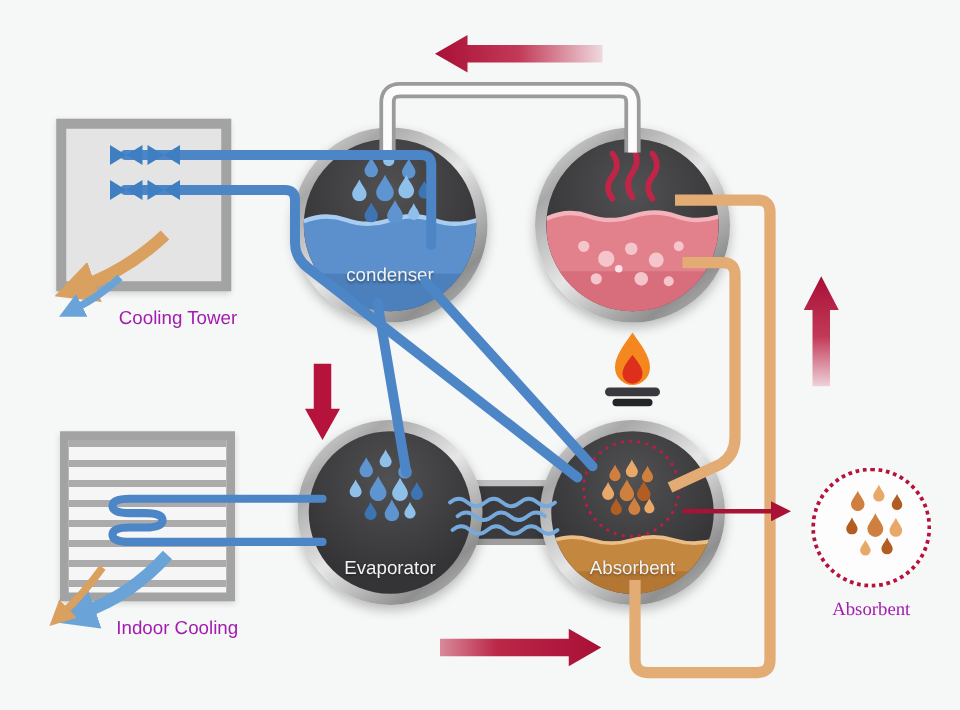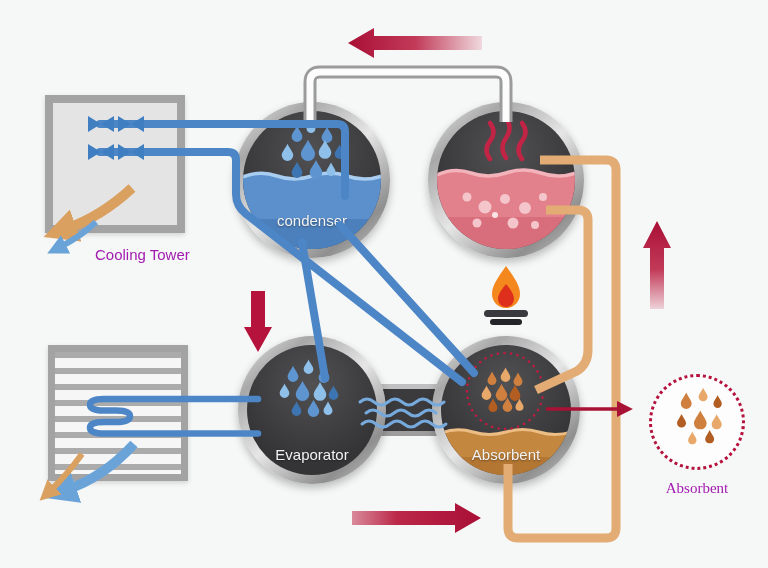--- a/index.html
+++ b/index.html
@@ -261,17 +261,18 @@
     <g>
       <polygon points="348,43 374,28 374,36 482,36 482,50 374,50 374,58" fill="url(#gA1)"></polygon>
       <polygon points="258,352 244,327 251,327 251,291 265,291 265,327 272,327" fill="#b5123c"></polygon>
       <polygon points="657,221 671,248 664,248 664,309 650,309 650,248 643,248" fill="url(#gA3)"></polygon>
       <polygon points="481,518 455,503 455,511 352,511 352,525 455,525 455,533" fill="url(#gA4)"></polygon>
       <path d="M546 409 H620" stroke="#a81235" stroke-width="3.5" fill="none" marker-end="url(#mRed)"></path>
     </g>
   </svg>
 
   <div class="txt" style="left:95px;top:246px">Cooling Tower</div>
+  <div class="txt" style="left:93px;top:494px">Indoor Cooling</div>
   <div class="txt txt-center" style="left:647px;top:480px;width:100px">
     <div>Absorbent</div>
   </div>
 
 </div>
 
 </body></html>

